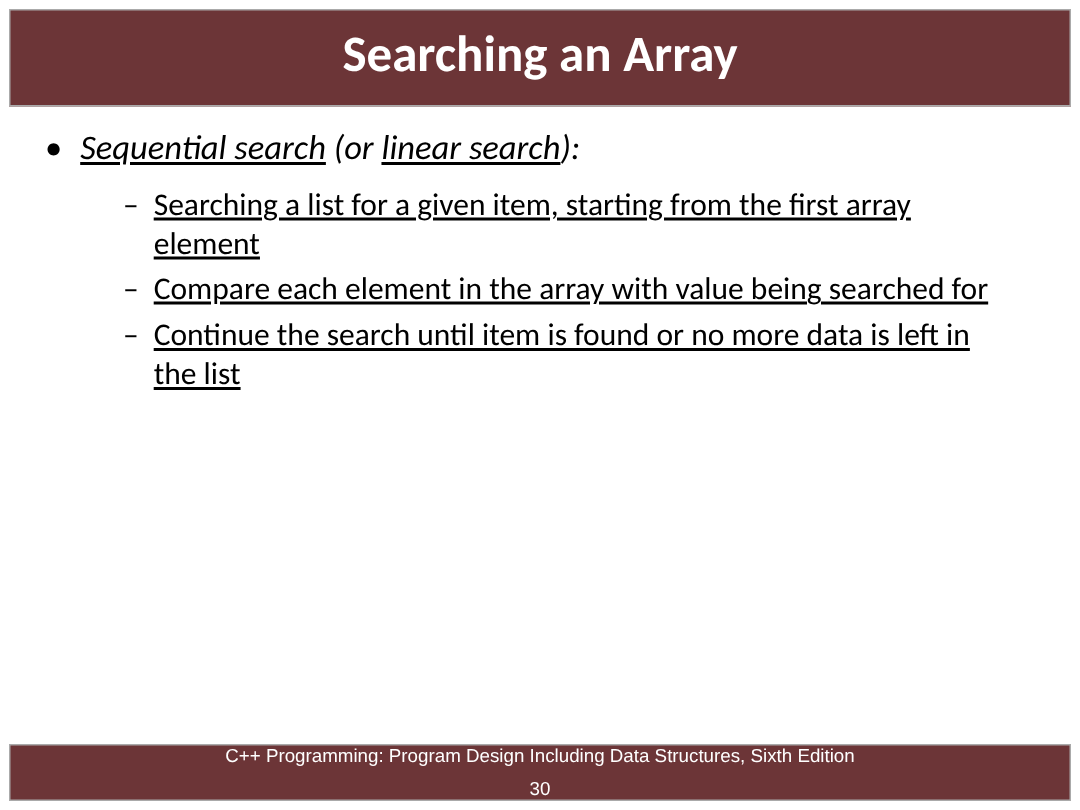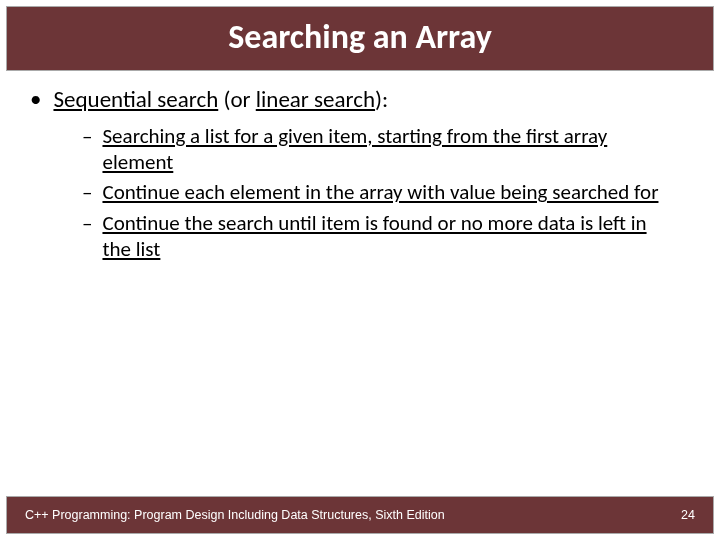--- a/index.html
+++ b/index.html
@@ -34,20 +34,21 @@
       font-size: 23px;
       margin-bottom: 8px;
     }
     .main-bullet .dot {
       margin-right: 12px;
       margin-left: 2px;
       line-height: 1.3;
     }
     .main-bullet .txt {
       line-height: 1.3;
+      font-style: italic;
     }
     .sub-bullet {
       display: flex;
       align-items: flex-start;
       font-size: 21px;
       margin-left: 54px;
       margin-right: 20px;
       margin-bottom: 4px;
     }
     .sub-bullet .dash {
@@ -67,20 +68,21 @@
       background: #6c3537;
       border: 1px solid #aaa;
       height: 38px;
       display: flex;
       align-items: center;
       justify-content: space-between;
       padding: 0 18px;
       color: #fff;
       font-size: 12.5px;
       font-family: Arial, sans-serif;
+      flex-direction: column;
     }
   </style>
 </head>
 <body>
 
 <div class="title-bar">
   <div class="title-text">
     <span>Searching an Array</span><br>
   </div>
 </div>
@@ -92,24 +94,24 @@
       <span class="u">Sequential search</span><span> (or </span><span class="u">linear search</span><span>):</span>
     </span>
   </div>
 
   <div class="sub-bullet">
     <span class="dash">–</span>
     <span class="txt">Searching a list for a given item, starting from the first array element</span>
   </div>
   <div class="sub-bullet">
     <span class="dash">–</span>
-    <span class="txt">Continue each element in the array with value being searched for</span>
+    <span class="txt">Compare each element in the array with value being searched for</span>
   </div>
   <div class="sub-bullet">
     <span class="dash">–</span>
     <span class="txt">Continue the search until item is found or no more data is left in the list</span>
   </div>
 </div>
 
 <div class="footer">
   <span>C++ Programming: Program Design Including Data Structures, Sixth Edition</span>
-  <span>24</span>
+  <span>30</span>
 </div>
 
 </body></html>

